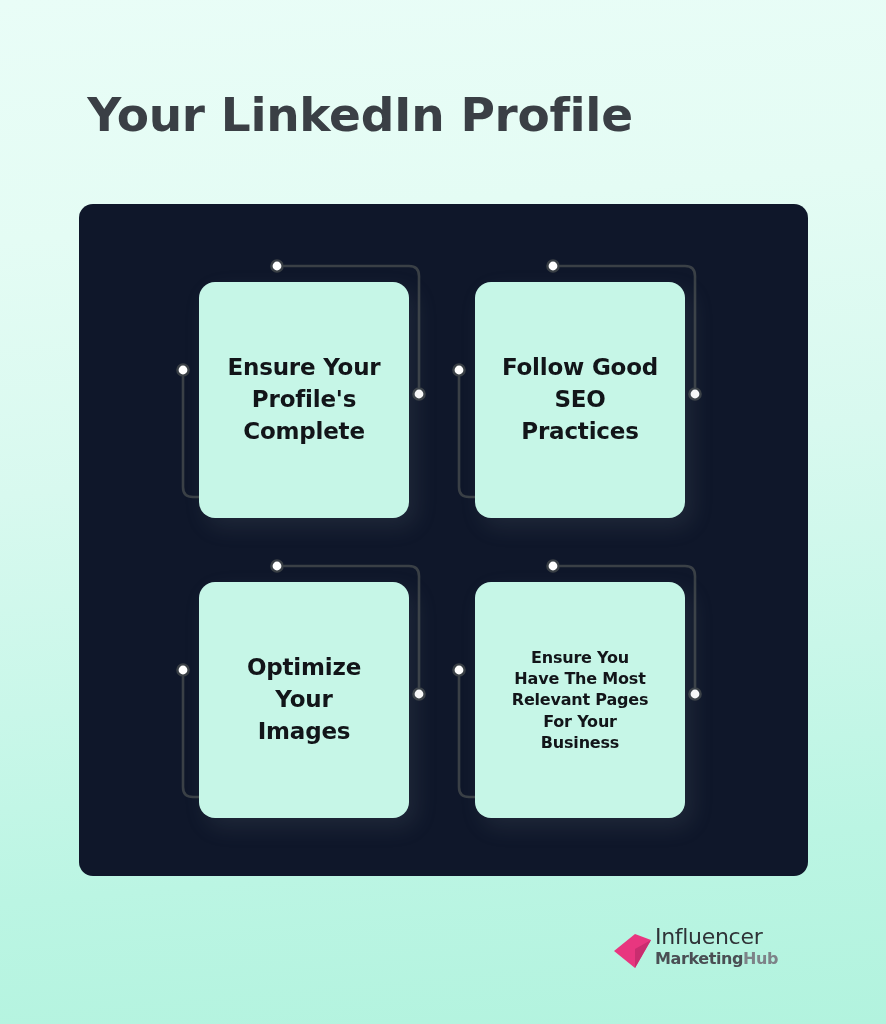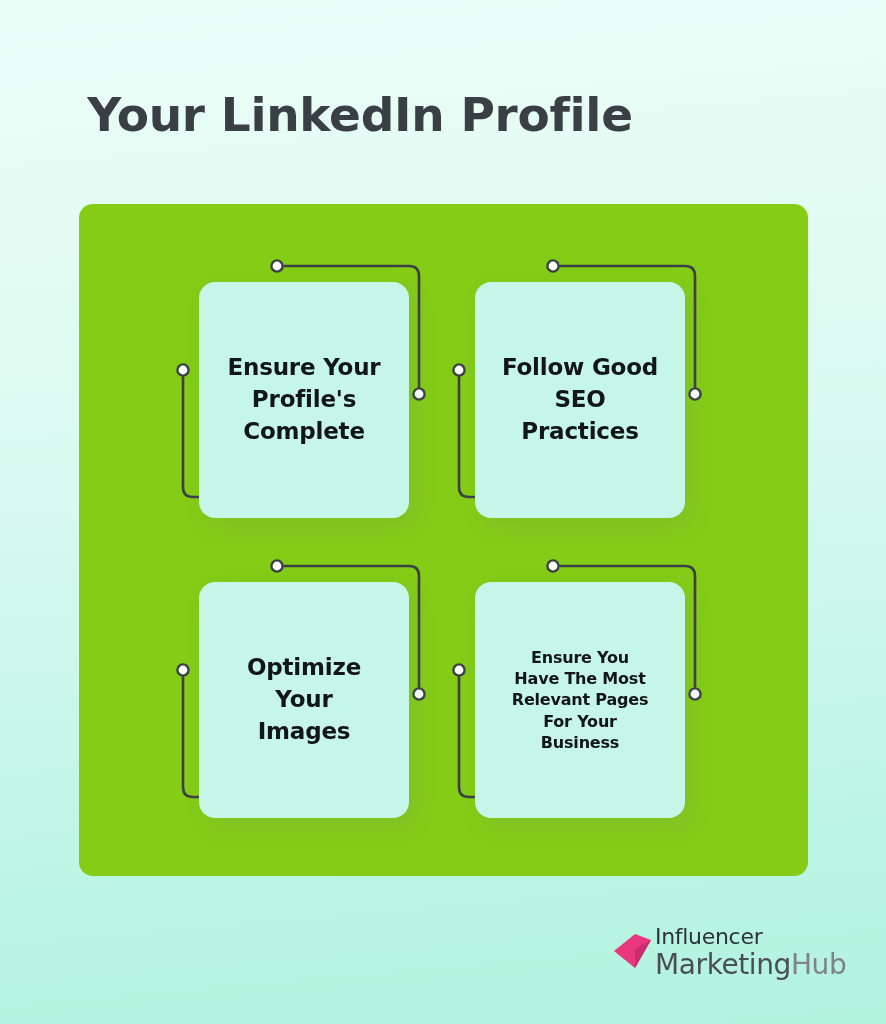--- a/index.html
+++ b/index.html
@@ -39,21 +39,21 @@
     font-family: "DejaVu Sans", sans-serif;
   }
 
   
   .panel {
     position: absolute;
     left: 79px;
     top: 204px;
     width: 729px;
     height: 672px;
-    background: #84cc16;
+    background: #0f172a;
     border-radius: 14px;
   }
 
   
   .card-block {
     position: absolute;
   }
   .card-block.c0 { left: 120px; top: 59px; }
   .card-block.c1 { left: 396px; top: 59px; }
   .card-block.c2 { left: 120px; top: 359px; }
@@ -115,22 +115,22 @@
     line-height: 1.0;
   }
   .logo-line1 {
     font-size: 22px;
     font-weight: 400;
     color: #2f3337;
     letter-spacing: -0.3px;
     display: block;
   }
   .logo-line2 {
-    font-size: 28px;
-    font-weight: 400;
+    font-size: 16px;
+    font-weight: 700;
     color: #4a4f54;
     letter-spacing: -0.4px;
     display: block;
     margin-top: 3px;
   }
   .logo-line2 .hub { color: #7d8388; }
 </style>
 </head>
 <body>
 

